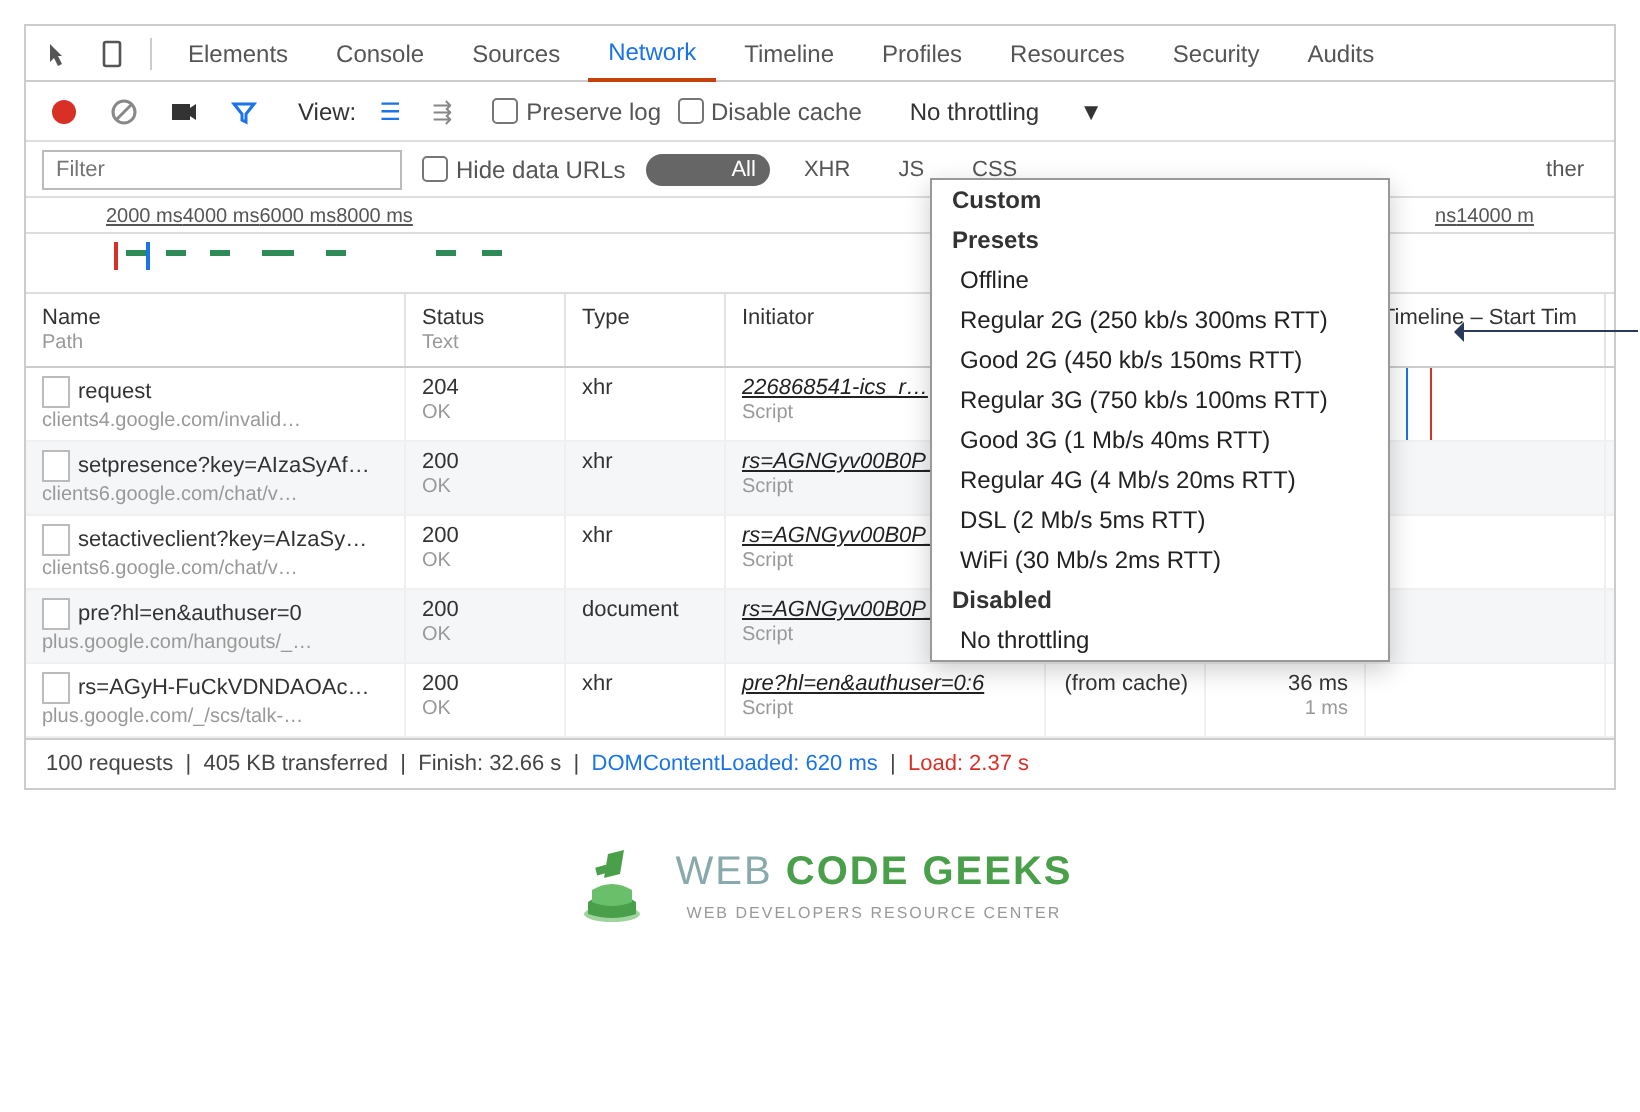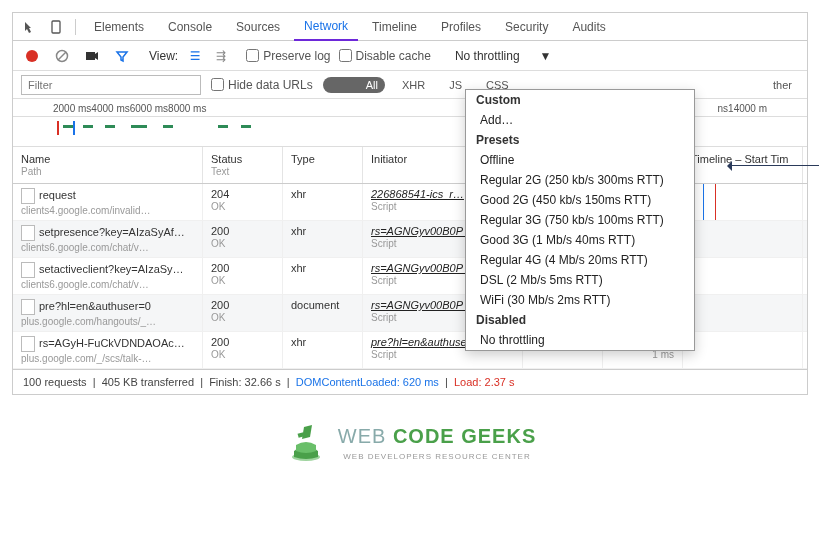--- a/index.html
+++ b/index.html
@@ -2,32 +2,32 @@
 <html><head>
 <meta charset="utf-8">
 <style>
 * { box-sizing: border-box; margin: 0; padding: 0; }
 body { font-family: -apple-system, "Segoe UI", Arial, sans-serif; font-size: 12px; color: #333; background: #fff; width: 820px; }
 .devtools { border: 1px solid #ccc; background: #fff; margin: 12px; }
 .toolbar { display: flex; align-items: center; height: 28px; border-bottom: 1px solid #ccc; padding: 0 6px; gap: 4px; }
 .toolbar .sep { width: 1px; height: 16px; background: #ccc; margin: 0 4px; }
 .icon-btn { width: 22px; height: 22px; display: flex; align-items: center; justify-content: center; color: #555; cursor: pointer; }
 .tab { padding: 6px 10px; color: #555; cursor: pointer; }
-.tab.active { color: #1a73e8; border-bottom: 2px solid #6d28d9; }
+.tab.active { color: #1a73e8; border-bottom: 2px solid #c2410c; }
 .subbar { display: flex; align-items: center; height: 30px; padding: 0 8px; gap: 8px; border-bottom: 1px solid #ddd; }
 .record-dot { width: 12px; height: 12px; border-radius: 50%; background: #d93025; }
 .filter-icon { color: #1a73e8; }
 .view-btn { width: 18px; height: 18px; display: flex; align-items: center; justify-content: center; }
 .checkbox-wrap { display: flex; align-items: center; gap: 4px; color: #555; }
 .throttle { display: flex; align-items: center; gap: 20px; color: #333; padding: 0 8px; }
 .filterbar { display: flex; align-items: center; height: 28px; padding: 4px 8px; gap: 10px; border-bottom: 1px solid #ddd; }
 .filter-input { width: 180px; height: 20px; border: 1px solid #bbb; padding: 0 6px; font-size: 11px; color: #999; }
 .pill { padding: 2px 7px; border-radius: 8px; font-size: 11px; color: #555; }
 .pill.active { background: #666; color: #fff; padding-left: 43px; }
-.timeline-ruler { display: flex; justify-content: space-around; font-size: 10px; color: #555; padding: 4px 40px 2px; border-bottom: 1px solid #ddd; position: relative; }
+.timeline-ruler { display: flex; justify-content: space-around; font-size: 10px; color: #555; padding: 4px 40px 2px; border-bottom: 1px solid #ddd; position: relative; text-decoration: underline; }
 .timeline-marks { height: 30px; position: relative; border-bottom: 1px solid #ddd; padding: 6px 40px; }
 .mark { position: absolute; top: 8px; width: 10px; height: 3px; }
 .grid-head { display: grid; grid-template-columns: 190px 80px 80px 160px 80px 80px 120px; border-bottom: 1px solid #ccc; }
 .grid-head > div { padding: 6px 8px; border-right: 1px solid #e4e4e4; font-size: 11px; color: #333; }
 .grid-head .sub { color: #999; font-size: 10px; }
 .row { display: grid; grid-template-columns: 190px 80px 80px 160px 80px 80px 120px; border-bottom: 1px solid #f0f0f0; font-size: 11px; }
 .row:nth-child(even) { background: #f5f6f7; }
 .row > div { padding: 4px 8px; border-right: 1px solid #efefef; overflow: hidden; white-space: nowrap; text-overflow: ellipsis; }
 .row .name { color: #333; }
 .row .path { color: #999; font-size: 10px; }
@@ -70,20 +70,21 @@
           <rect x="2" y="1" width="8" height="12" rx="1" fill="none" stroke="#555" stroke-width="1.3"></rect>
         </svg>
       </span>
     <span class="sep"></span>
     <span class="tab">Elements</span>
     <span class="tab">Console</span>
     <span class="tab">Sources</span>
     <span class="tab active">Network</span>
     <span class="tab">Timeline</span>
     <span class="tab">Profiles</span>
+    <span class="tab">Resources</span>
     <span class="tab">Security</span>
     <span class="tab">Audits</span>
   </div>
 
   <div class="subbar">
     <span class="icon-btn">
         <span class="record-dot"></span>
       </span>
     <span class="icon-btn">
         <svg width="14" height="14">
@@ -220,21 +221,20 @@
   <div class="statusbar">
     <span>100 requests</span> &nbsp;|&nbsp;
     <span>405 KB transferred</span> &nbsp;|&nbsp;
     <span>Finish: 32.66 s</span> &nbsp;|&nbsp;
     <span class="dcl">DOMContentLoaded: 620 ms</span> &nbsp;|&nbsp;
     <span class="load">Load: 2.37 s</span>
   </div>
 
   <div class="dropdown">
     <div class="header">Custom</div>
-    <div class="item">Add…</div>
     <div class="header">Presets</div>
     <div id="dd-items">
         <div class="item">Offline</div>
         <div class="item">Regular 2G (250 kb/s 300ms RTT)</div>
         <div class="item">Good 2G (450 kb/s 150ms RTT)</div>
         <div class="item">Regular 3G (750 kb/s 100ms RTT)</div>
         <div class="item">Good 3G (1 Mb/s 40ms RTT)</div>
         <div class="item">Regular 4G (4 Mb/s 20ms RTT)</div>
         <div class="item">DSL (2 Mb/s 5ms RTT)</div>
         <div class="item">WiFi (30 Mb/s 2ms RTT)</div>

